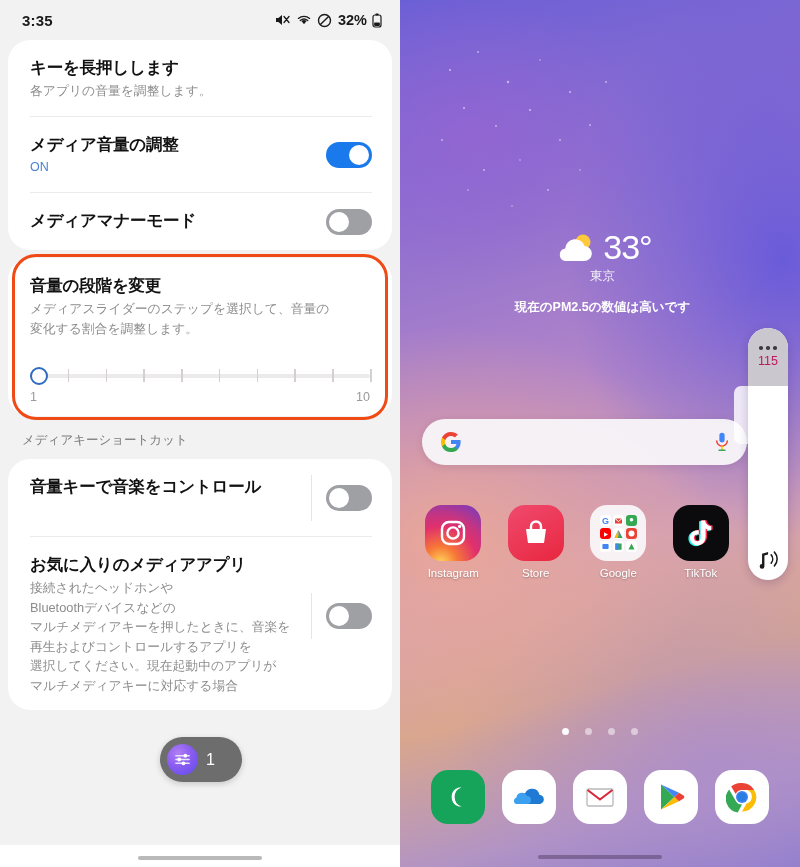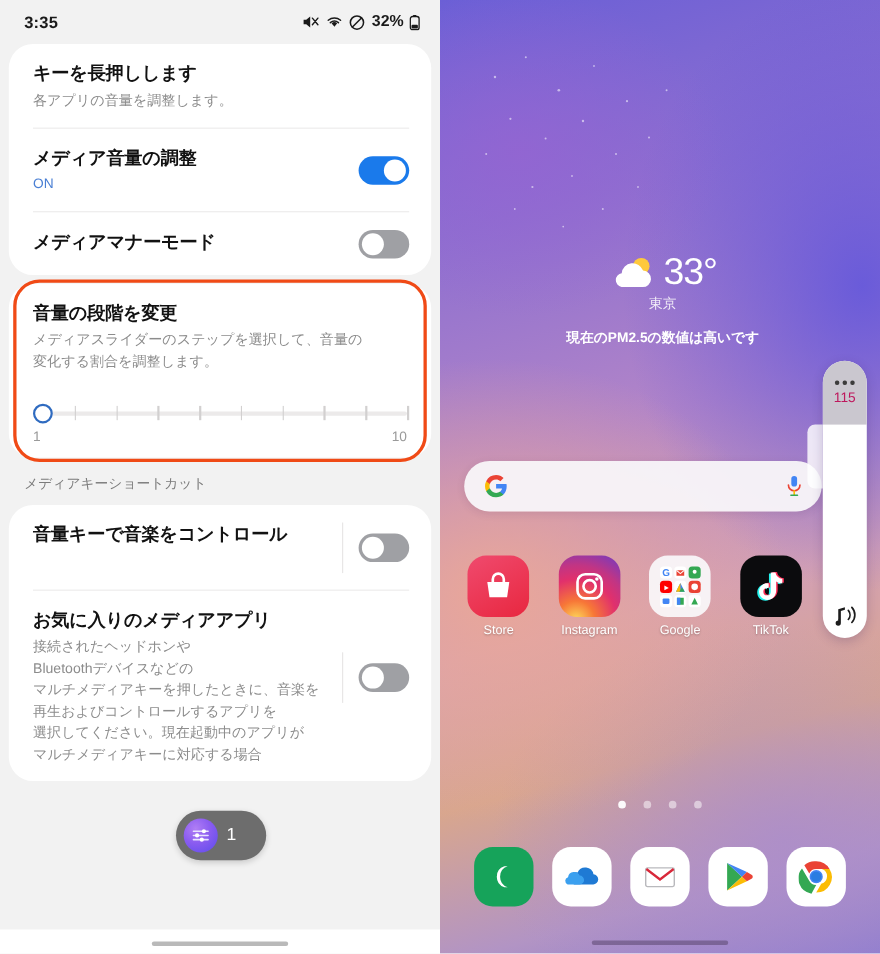--- a/index.html
+++ b/index.html
@@ -398,38 +398,38 @@
         <svg width="26" height="22" viewBox="0 0 28 24">
           <path d="M7.5 17.5a2.6 2.6 0 1 0 2.6 2.6V8.2l4-1.2V4.3l-6.6 2v9.5a2.6 2.6 0 0 0-0 1.7z" fill="#1c1c1c"></path>
           <path d="M17.5 7.5a7 7 0 0 1 0 9" stroke="#1c1c1c" stroke-width="1.7" fill="none" stroke-linecap="round"></path>
           <path d="M21 4.5a11 11 0 0 1 0 15" stroke="#1c1c1c" stroke-width="1.7" fill="none" stroke-linecap="round"></path>
         </svg>
       </div>
     </div>
 
     <div class="apps">
       <div class="app">
-        <div class="app-ico" style="background:linear-gradient(150deg,#f04a6e,#e8273f)">
-          <svg width="32" height="32" viewBox="0 0 32 32">
-            <path d="M6 12h20l-2 14H8z" fill="#fff"></path>
-            <path d="M11 13V9.5a5 5 0 0 1 10 0V13" stroke="#fff" stroke-width="2.4" fill="none" stroke-linecap="round"></path>
-          </svg>
-        </div>
-        <div class="app-lbl">Store</div>
-      </div>
-
-      <div class="app">
         <div class="app-ico" style="background:radial-gradient(circle at 28% 104%, #fdd85a 0%, #f77737 24%, #e1306c 52%, #c13584 70%, #833ab4 92%)">
           <svg width="34" height="34" viewBox="0 0 34 34">
             <rect x="6" y="6" width="22" height="22" rx="7" stroke="#fff" stroke-width="2.4" fill="none"></rect>
             <circle cx="17" cy="17" r="5.6" stroke="#fff" stroke-width="2.4" fill="none"></circle>
             <circle cx="23.6" cy="10.4" r="1.6" fill="#fff"></circle>
           </svg>
         </div>
         <div class="app-lbl">Instagram</div>
+      </div>
+
+      <div class="app">
+        <div class="app-ico" style="background:linear-gradient(150deg,#f04a6e,#e8273f)">
+          <svg width="32" height="32" viewBox="0 0 32 32">
+            <path d="M6 12h20l-2 14H8z" fill="#fff"></path>
+            <path d="M11 13V9.5a5 5 0 0 1 10 0V13" stroke="#fff" stroke-width="2.4" fill="none" stroke-linecap="round"></path>
+          </svg>
+        </div>
+        <div class="app-lbl">Store</div>
       </div>
 
       <div class="app">
         <div class="app-ico" style="background:rgba(250,249,251,.92)">
           <svg width="46" height="46" viewBox="0 0 46 46">
             <g>
               <rect x="5" y="5" width="11" height="11" rx="3.2" fill="#fff"></rect>
               <text x="10.5" y="14" font-size="9" font-family="Liberation Sans, sans-serif" fill="#4285F4" text-anchor="middle" font-weight="bold">G</text>
               <rect x="18" y="5" width="11" height="11" rx="3.2" fill="#fff"></rect>
               <path d="M20 8.5h7v5h-7z" fill="#EA4335"></path>

